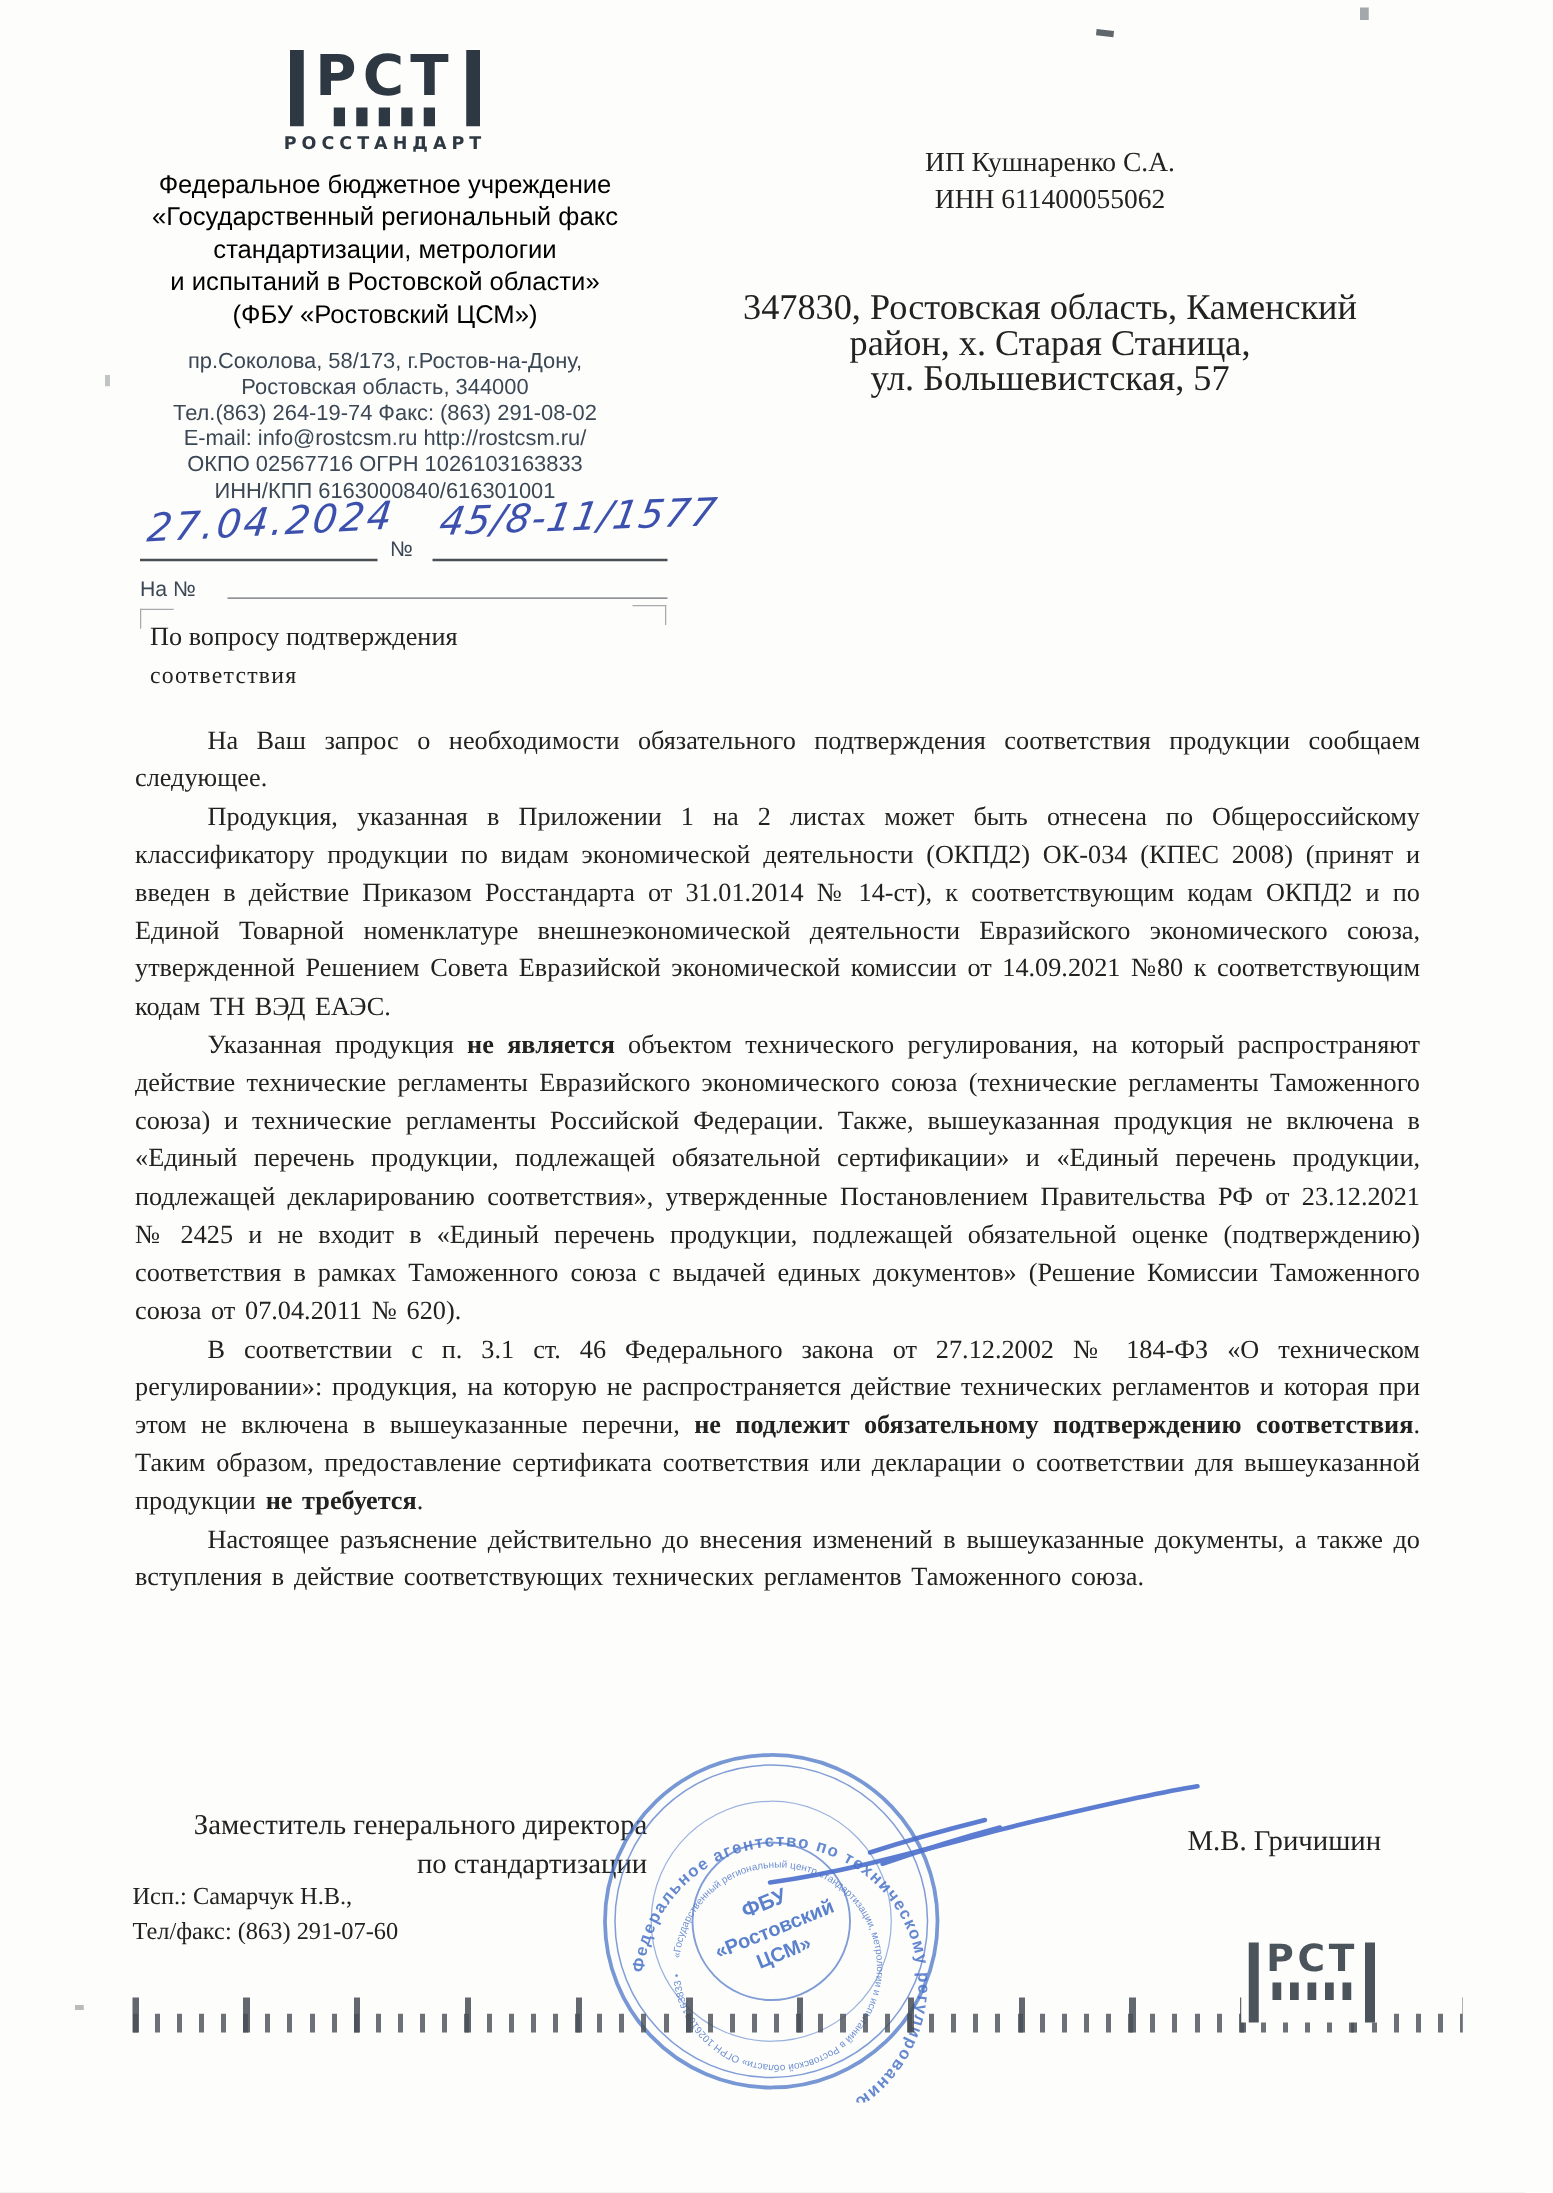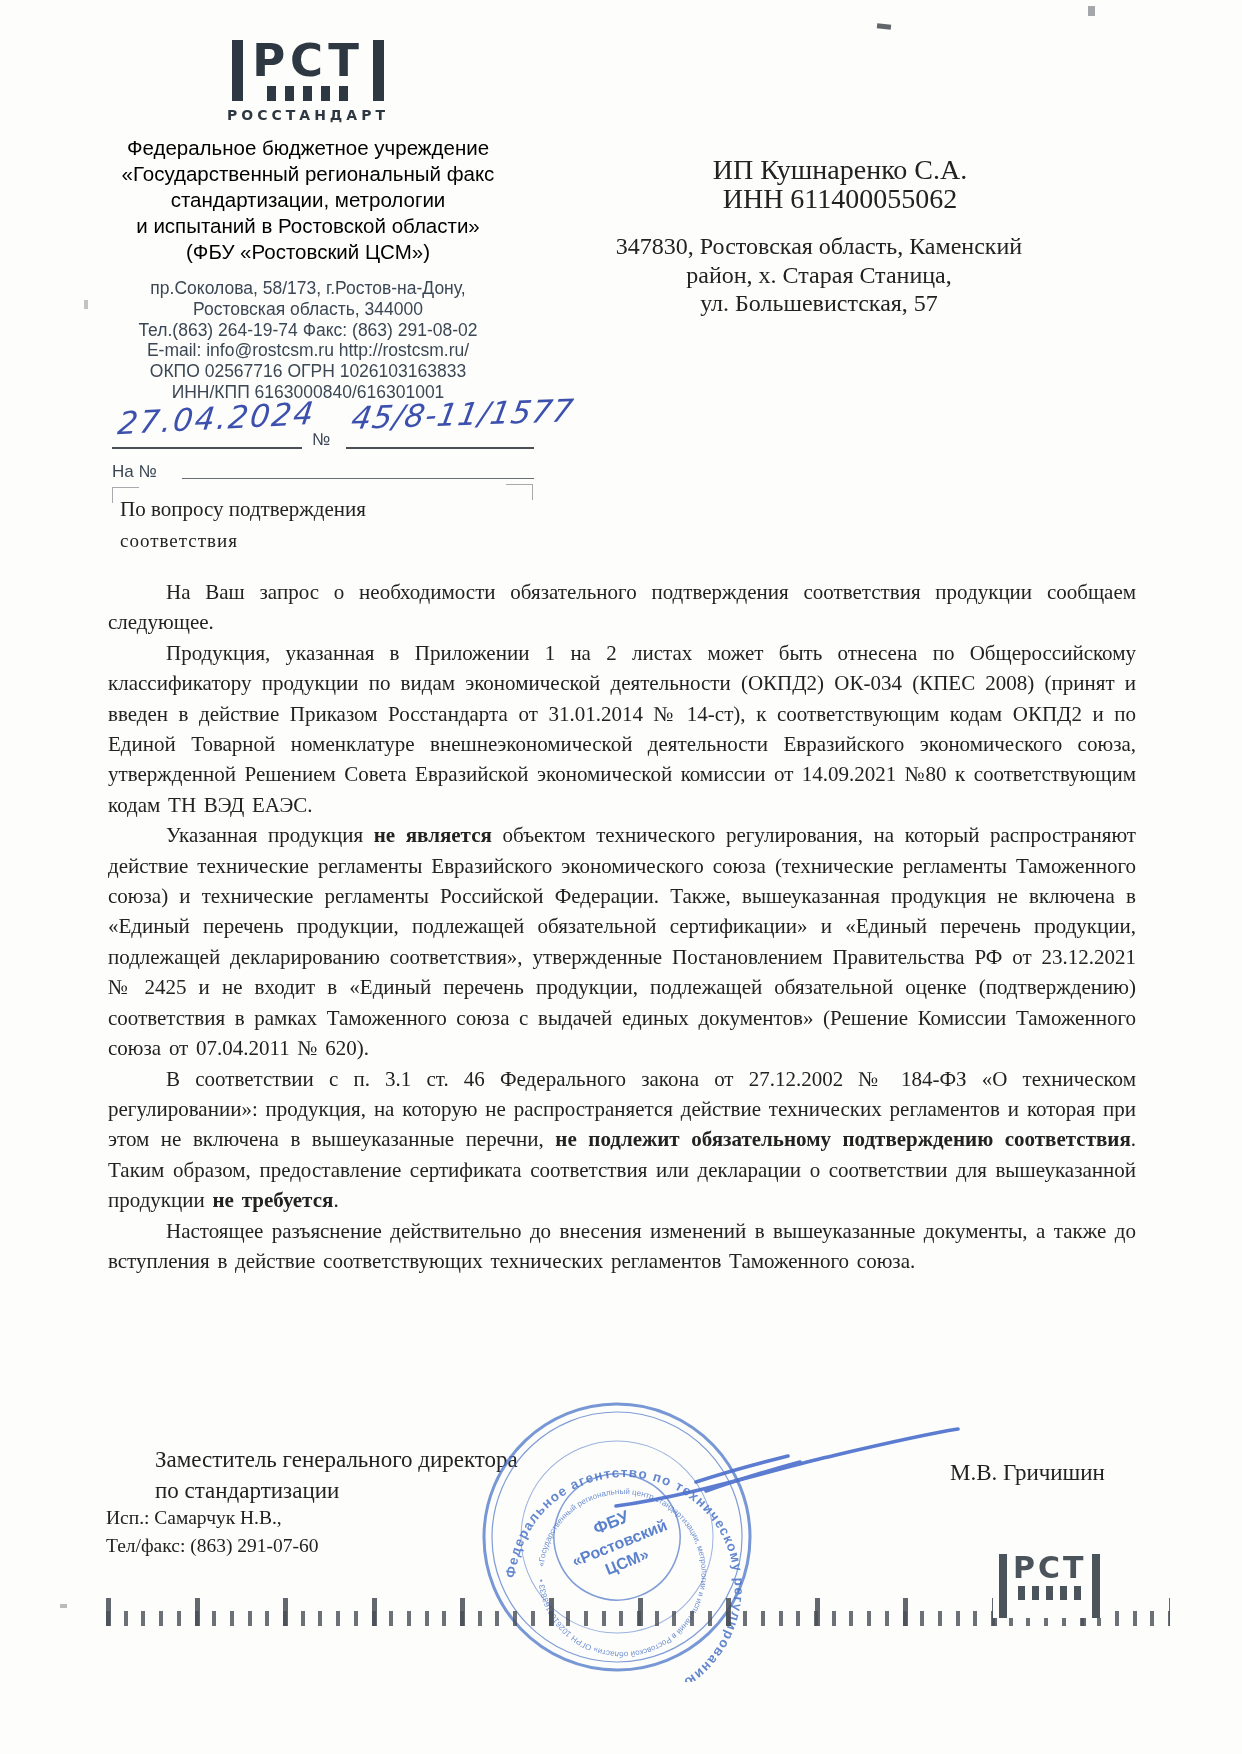--- a/index.html
+++ b/index.html
@@ -31,31 +31,31 @@
   .rule-a{left:112px;top:447px;width:190px;}
   .rule-b{left:346px;top:447px;width:188px;}
   .no-label{position:absolute;left:312px;top:430px;font-family:"Liberation Sans",sans-serif;font-size:17px;color:#3b4754;}
   .na-label{position:absolute;left:112px;top:462px;font-family:"Liberation Sans",sans-serif;font-size:17px;color:#3b4754;}
   .rule-c{left:182px;top:478px;width:352px;border-bottom-width:1.5px;border-color:#6a6f75;}
   
   .corner{position:absolute;width:26px;height:15px;opacity:.75;}
   .corner-l{left:112px;top:487px;border-top:1.5px solid #8a8f94;border-left:1.5px solid #8a8f94;}
   .corner-r{left:506px;top:484px;border-top:1.5px solid #8a8f94;border-right:1.5px solid #8a8f94;}
   
-  .recipient{position:absolute;left:600px;top:115px;width:480px;text-align:center;font-size:28px;line-height:29px;margin-top:40px;}
-  .recipient-addr{position:absolute;left:559px;top:232px;width:520px;text-align:center;font-size:24px;line-height:28.5px;}
+  .recipient{position:absolute;left:600px;top:115px;width:480px;text-align:center;font-size:22px;line-height:29px;}
+  .recipient-addr{position:absolute;left:580px;top:232px;width:520px;text-align:center;font-size:29px;line-height:28.5px;}
   
   .subject1{position:absolute;left:120px;top:497px;font-size:21px;}
   .subject2{position:absolute;left:120px;top:530px;font-size:19px;letter-spacing:1px;}
   
   .body-text{position:absolute;left:108px;top:577px;width:1028px;font-size:21px;line-height:30.4px;text-align:justify;}
   .body-text p{margin:0;text-indent:58px;word-spacing:2.5px;}
   .body-text b{font-weight:bold;}
   
-  .sig-pos{position:absolute;left:155px;top:1444px;font-size:23px;line-height:31px;}
+  .sig-pos{position:absolute;left:155px;top:1444px;font-size:23px;line-height:31px;text-align:right;}
   .sig-name{position:absolute;left:950px;top:1460px;width:190px;text-align:left;font-size:23px;}
   .executor{position:absolute;left:106px;top:1504px;font-size:19.5px;line-height:28px;}
   
   .stamp-wrap{position:absolute;left:472px;top:1392px;width:290px;height:290px;}
   .sig-ink{position:absolute;left:608px;top:1408px;width:380px;height:120px;}
   
   .ruler{position:absolute;left:106px;top:1596px;width:1064px;height:34px;}
   .ruler .short{position:absolute;bottom:4px;left:0;right:0;height:15px;
     background:repeating-linear-gradient(90deg, rgba(72,78,86,.8) 0 4px, transparent 4px 17.7px);}
   .ruler .tall{position:absolute;bottom:4px;left:0;right:0;height:28px;

